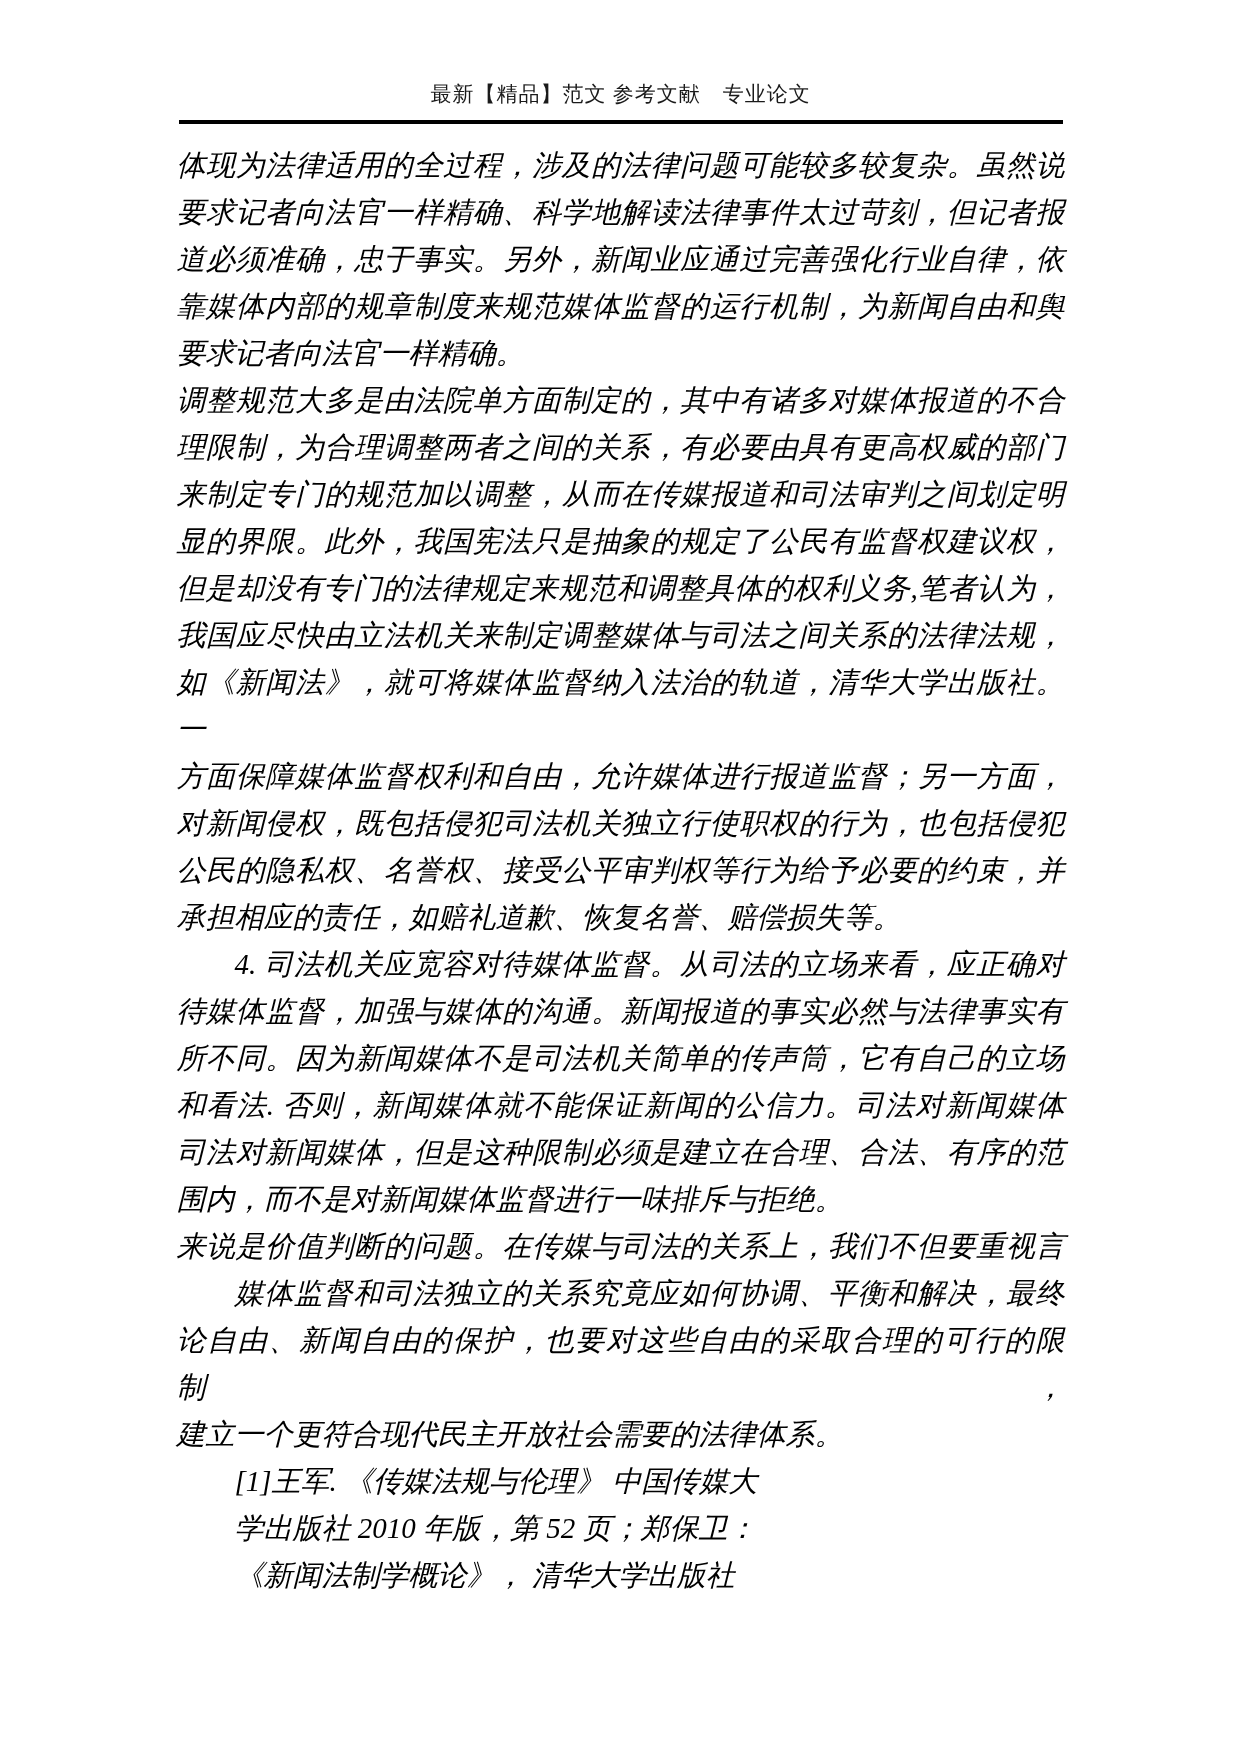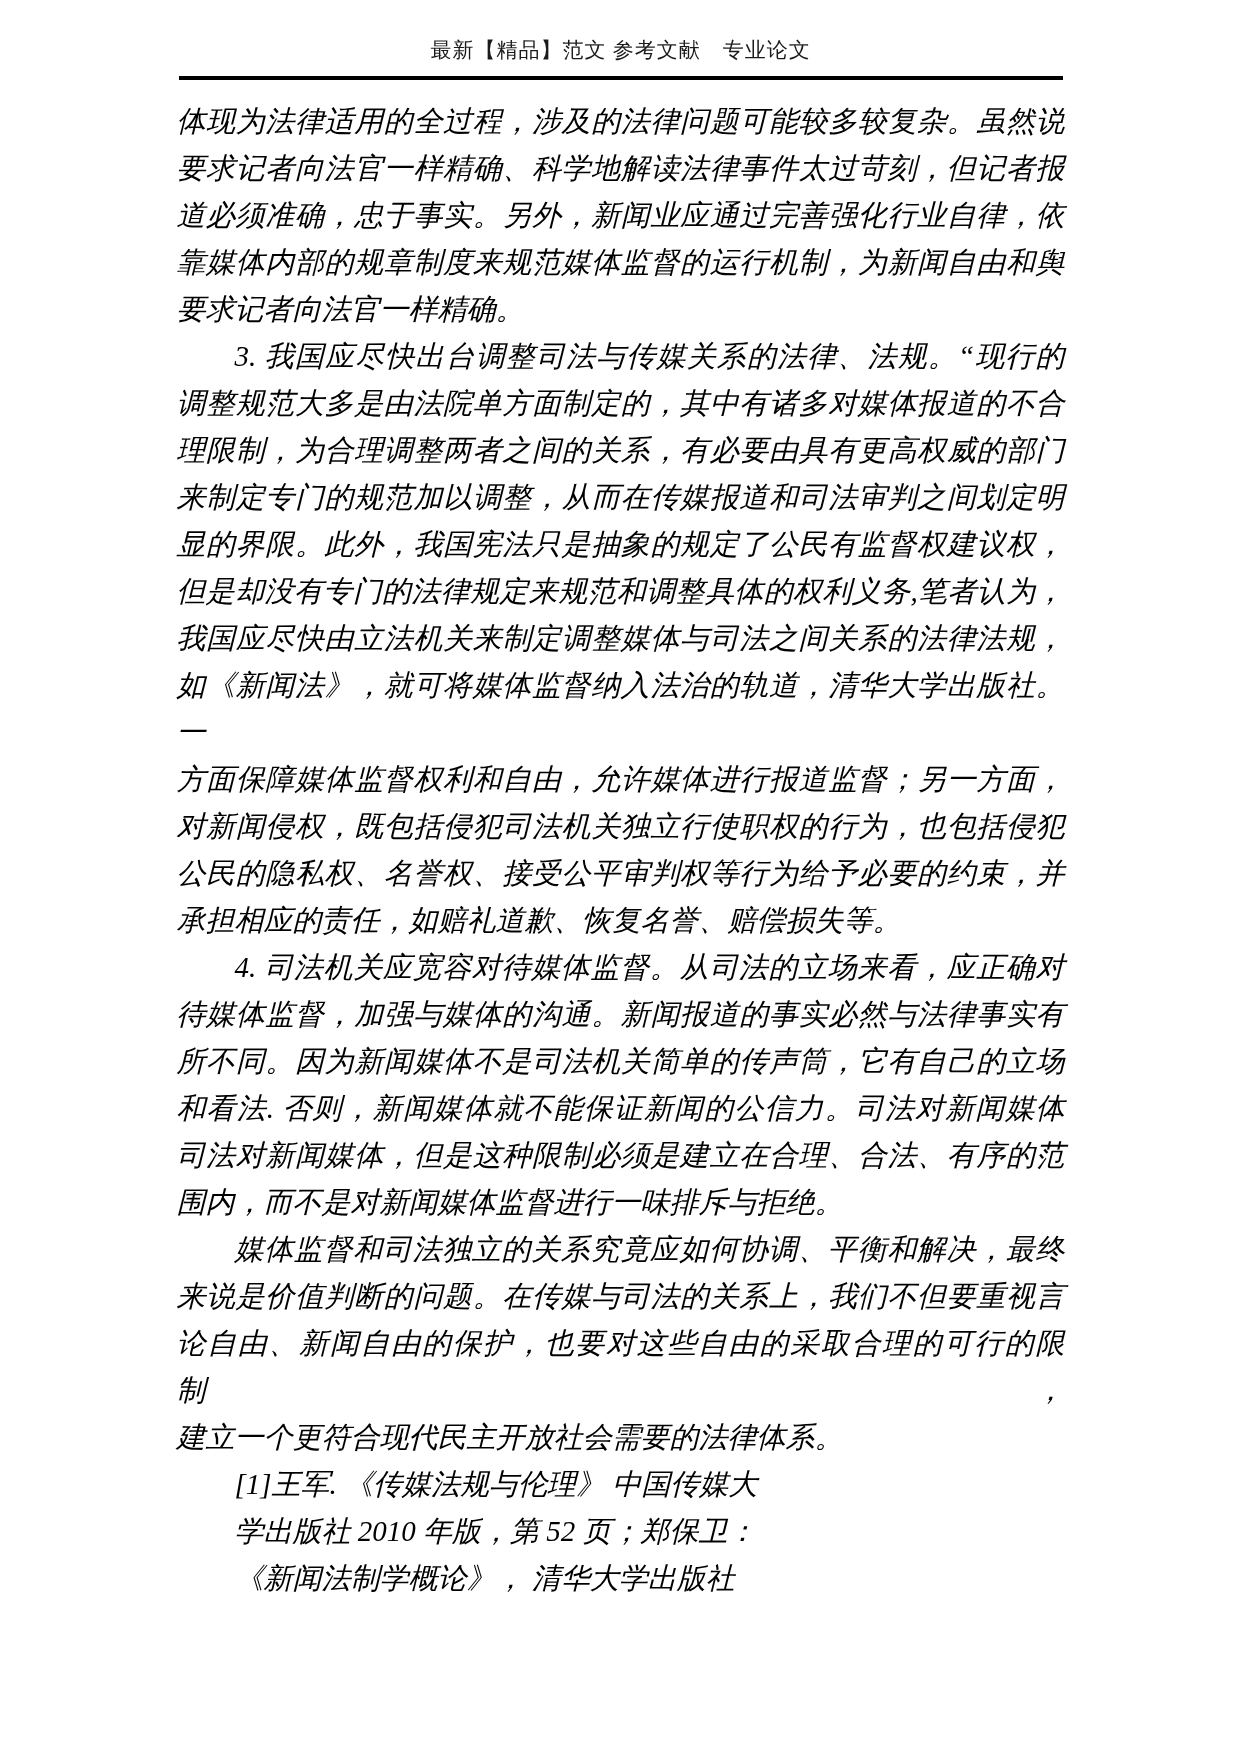--- a/index.html
+++ b/index.html
@@ -6,21 +6,21 @@
   .page {
     position: relative;
     width: 1241px;
     height: 1754px;
     background: #ffffff;
     color: #000000;
     font-family: "Liberation Serif", "DejaVu Serif", serif;
     overflow: hidden;
   }
   .header {
-    padding-top: 36px;
+    padding-top: 80px;
     text-align: center;
     font-size: 21px;
     letter-spacing: 1px;
     color: #1a1a1a;
   }
   .header-rule {
     width: 884px;
     height: 4px;
     background: #000000;
     margin: 12px auto 0 auto;
@@ -51,21 +51,20 @@
   <div class="header-rule"></div>
   <div class="content">
       <div class="para">
         <div class="line full">体现为法律适用的全过程，涉及的法律问题可能较多较复杂。虽然说</div>
         <div class="line full">要求记者向法官一样精确、科学地解读法律事件太过苛刻，但记者报</div>
         <div class="line full">道必须准确，忠于事实。另外，新闻业应通过完善强化行业自律，依</div>
         <div class="line full">靠媒体内部的规章制度来规范媒体监督的运行机制，为新闻自由和舆</div>
         <div class="line">要求记者向法官一样精确。</div>
       </div>
       <div class="para">
-        <div class="line indent full">3. 我国应尽快出台调整司法与传媒关系的法律、法规。“现行的</div>
         <div class="line full">调整规范大多是由法院单方面制定的，其中有诸多对媒体报道的不合</div>
         <div class="line full">理限制，为合理调整两者之间的关系，有必要由具有更高权威的部门</div>
         <div class="line full">来制定专门的规范加以调整，从而在传媒报道和司法审判之间划定明</div>
         <div class="line full">显的界限。此外，我国宪法只是抽象的规定了公民有监督权建议权，</div>
         <div class="line full">但是却没有专门的法律规定来规范和调整具体的权利义务,笔者认为，</div>
         <div class="line full">我国应尽快由立法机关来制定调整媒体与司法之间关系的法律法规，</div>
         <div class="line full">如《新闻法》，就可将媒体监督纳入法治的轨道，清华大学出版社。一</div>
         <div class="line full">方面保障媒体监督权利和自由，允许媒体进行报道监督；另一方面，</div>
         <div class="line full">对新闻侵权，既包括侵犯司法机关独立行使职权的行为，也包括侵犯</div>
         <div class="line full">公民的隐私权、名誉权、接受公平审判权等行为给予必要的约束，并</div>
@@ -73,22 +72,22 @@
       </div>
       <div class="para">
         <div class="line indent full">4. 司法机关应宽容对待媒体监督。从司法的立场来看，应正确对</div>
         <div class="line full">待媒体监督，加强与媒体的沟通。新闻报道的事实必然与法律事实有</div>
         <div class="line full">所不同。因为新闻媒体不是司法机关简单的传声筒，它有自己的立场</div>
         <div class="line full">和看法. 否则，新闻媒体就不能保证新闻的公信力。司法对新闻媒体</div>
         <div class="line full">司法对新闻媒体，但是这种限制必须是建立在合理、合法、有序的范</div>
         <div class="line">围内，而不是对新闻媒体监督进行一味排斥与拒绝。</div>
       </div>
       <div class="para">
+        <div class="line full">来说是价值判断的问题。在传媒与司法的关系上，我们不但要重视言</div>
         <div class="line indent full">媒体监督和司法独立的关系究竟应如何协调、平衡和解决，最终</div>
-        <div class="line full">来说是价值判断的问题。在传媒与司法的关系上，我们不但要重视言</div>
         <div class="line full">论自由、新闻自由的保护，也要对这些自由的采取合理的可行的限制，</div>
         <div class="line">建立一个更符合现代民主开放社会需要的法律体系。</div>
       </div>
       <div class="para">
         <div class="line indent">[1]王军. 《传媒法规与伦理》 中国传媒大</div>
       </div>
       <div class="para">
         <div class="line indent">学出版社 2010 年版，第 52 页；郑保卫：</div>
       </div>
       <div class="para">

